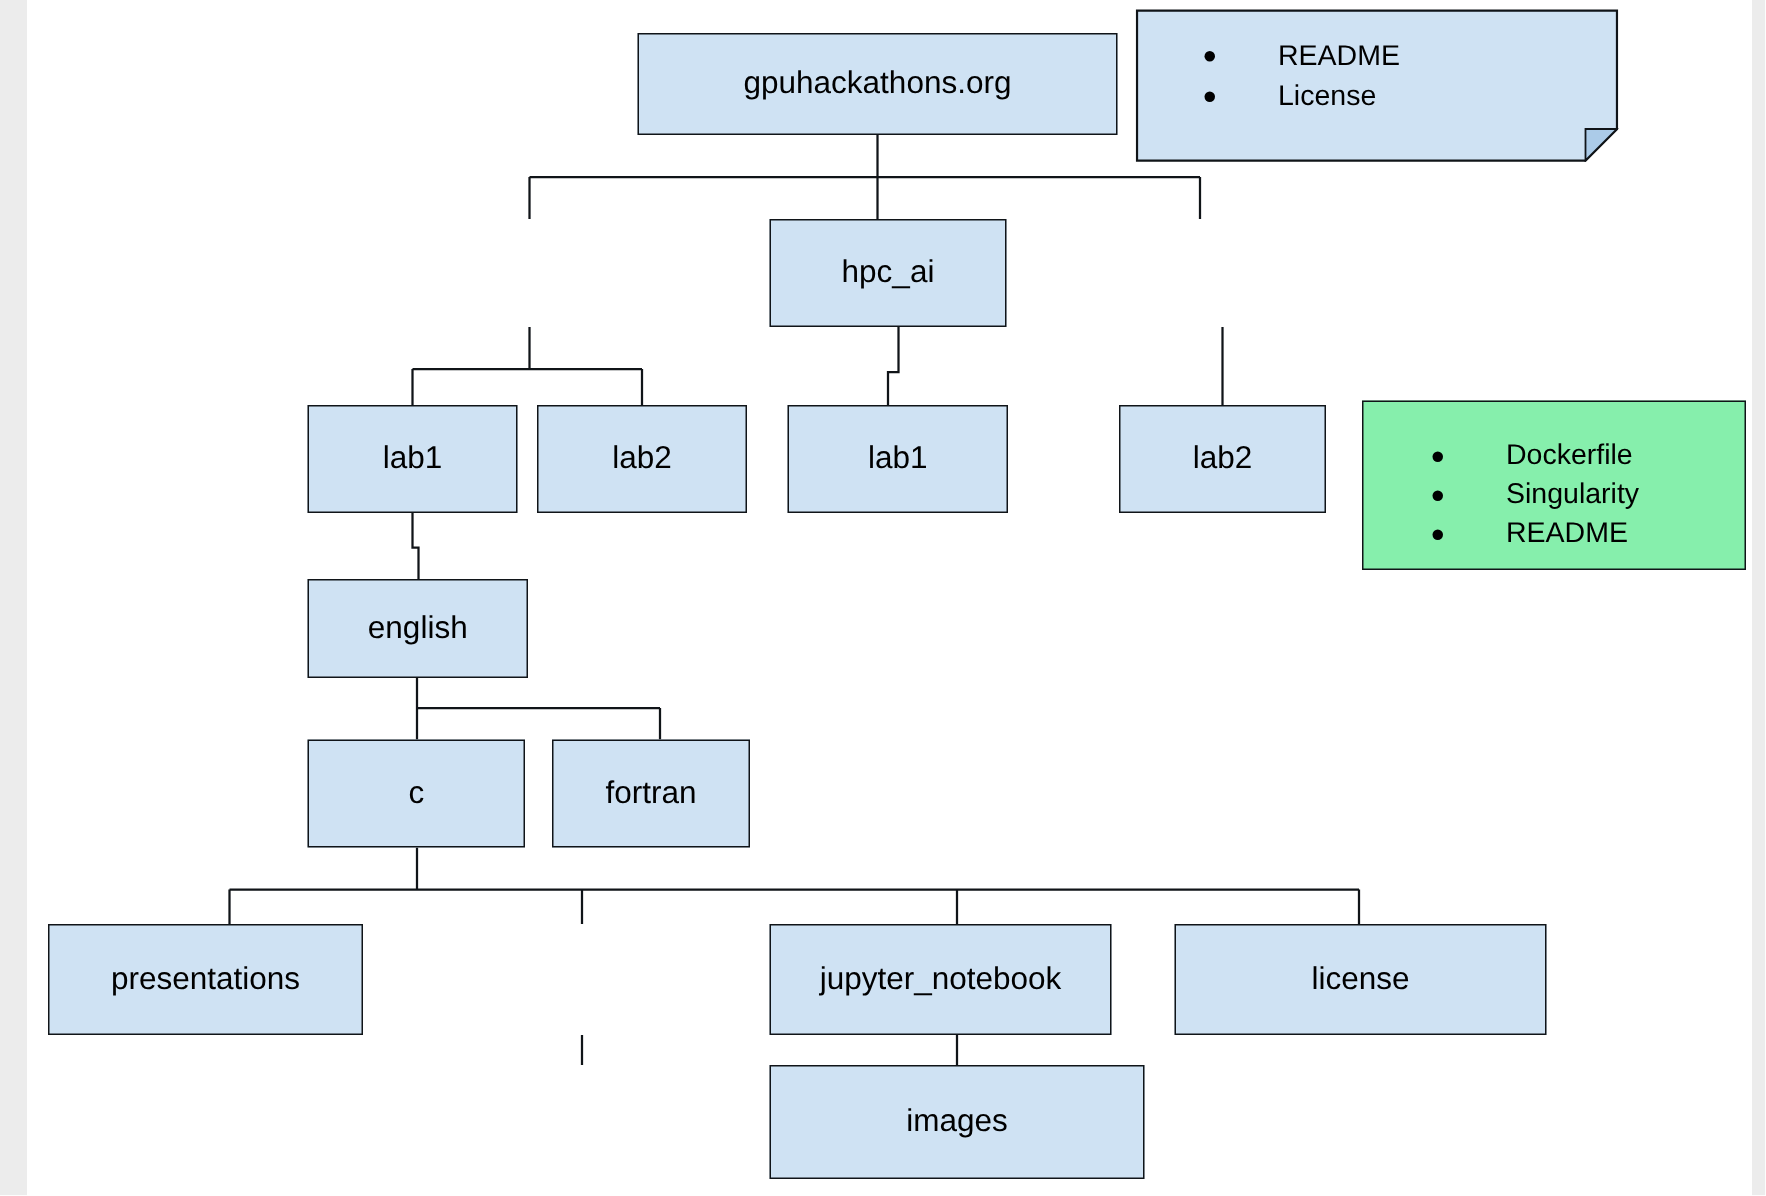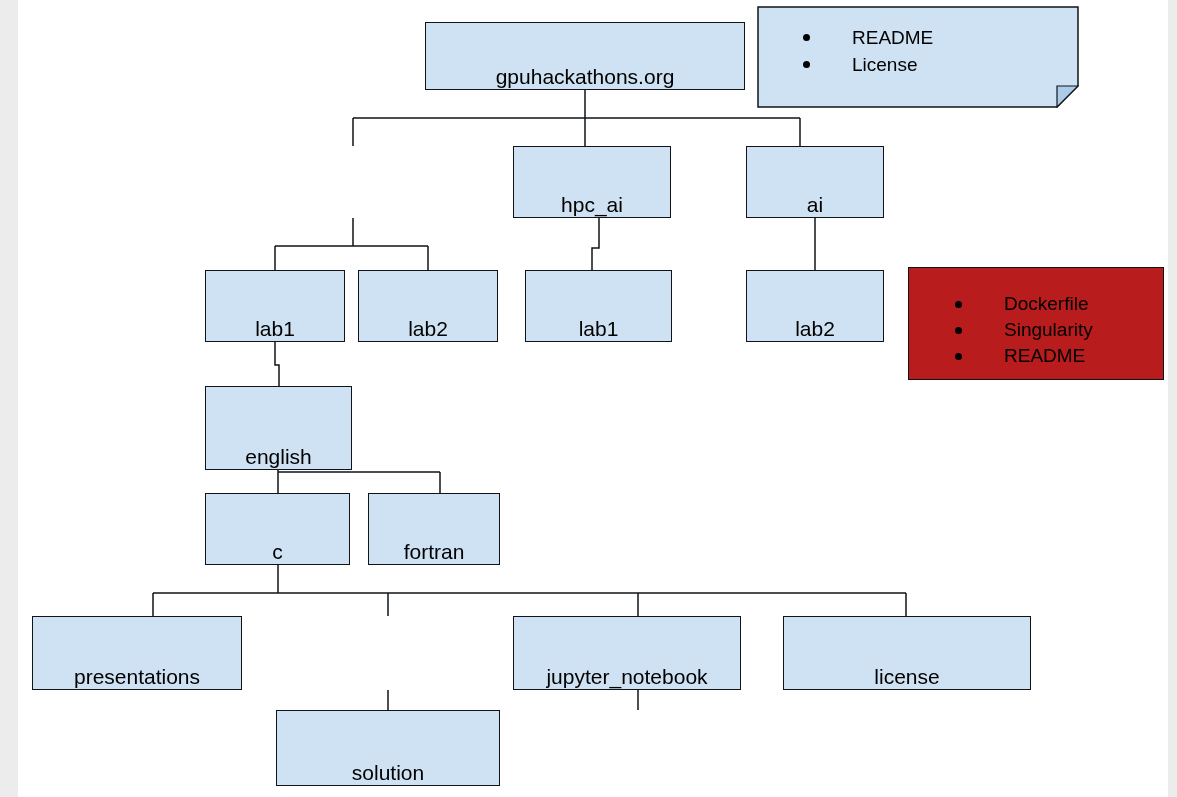--- a/index.html
+++ b/index.html
@@ -23,29 +23,29 @@
   .edge-strip.left  { left: 0;  width: 18px; }
   .edge-strip.right { right: 0; width: 9px; }
 
   .wires { position: absolute; left: 0; top: 0; width: 1177px; height: 797px; }
 
   .node {
     position: absolute;
     background: #cfe2f3;
     border: 1.5px solid #101418;
     display: flex;
-    align-items: flex-end;
+    align-items: center;
     justify-content: center;
     font-size: 21px;
     line-height: 1.2;
     text-align: center;
   }
 
   .note { position: absolute; }
-  .note.plain { background: #b91c1c; border: 1.5px solid #101418; }
+  .note.plain { background: #86efac; border: 1.5px solid #101418; }
   .note-shape { position: absolute; left: 0; top: 0; width: 100%; height: 100%; }
 
   .note-list {
     list-style: none;
     margin: 12px;
     position: relative;
     z-index: 1;
     padding: 6px 0 0 34px;
   }
   .note.plain .note-list { padding-top: 11px; }
@@ -94,41 +94,38 @@
 
   <div class="node" style="left:425px; top:22px; width:320px; height:68px">
     <span>gpuhackathons.org</span>
   </div>
 
 
   <div class="node" style="left:513px; top:146px; width:158px; height:72px">
     <span>hpc_ai</span>
   </div>
 
-  <div class="node" style="left:746px; top:146px; width:138px; height:72px">
-    <span>ai</span>
-  </div>
 
   <div class="node" style="left:205px; top:270px; width:140px; height:72px">
     <span>lab1</span>
   </div>
 
   <div class="node" style="left:358px; top:270px; width:140px; height:72px">
     <span>lab2</span>
   </div>
 
   <div class="node" style="left:525px; top:270px; width:147px; height:72px">
     <span>lab1</span>
   </div>
 
   <div class="node" style="left:746px; top:270px; width:138px; height:72px">
     <span>lab2</span>
   </div>
 
-  <div class="node" style="left:205px; top:386px; width:147px; height:84px">
+  <div class="node" style="left:205px; top:386px; width:147px; height:66px">
     <span>english</span>
   </div>
 
   <div class="node" style="left:205px; top:493px; width:145px; height:72px">
     <span>c</span>
   </div>
 
   <div class="node" style="left:368px; top:493px; width:132px; height:72px">
     <span>fortran</span>
   </div>
@@ -139,24 +136,24 @@
 
 
   <div class="node" style="left:513px; top:616px; width:228px; height:74px">
     <span>jupyter_notebook</span>
   </div>
 
   <div class="node" style="left:783px; top:616px; width:248px; height:74px">
     <span>license</span>
   </div>
 
-  <div class="node" style="left:276px; top:710px; width:224px; height:76px">
-    <span>solution</span>
+
+  <div class="node" style="left:513px; top:710px; width:250px; height:76px">
+    <span>images</span>
   </div>
-
 
   <div class="note" style="left:757px; top:6px; width:322px; height:102px">
     <svg class="note-shape" viewBox="0 0 322 102" preserveAspectRatio="none">
       <path d="M1 1 H321 V80 L300 101 H1 Z" fill="#cfe2f3" stroke="#101418" stroke-width="1.5"></path>
       <path d="M321 80 L300 80 L300 101 Z" fill="#abcbe8" stroke="#101418" stroke-width="1.2"></path>
     </svg>
     <ul class="note-list">
       <li>
         <span class="dot"></span>
         <span>README</span>

